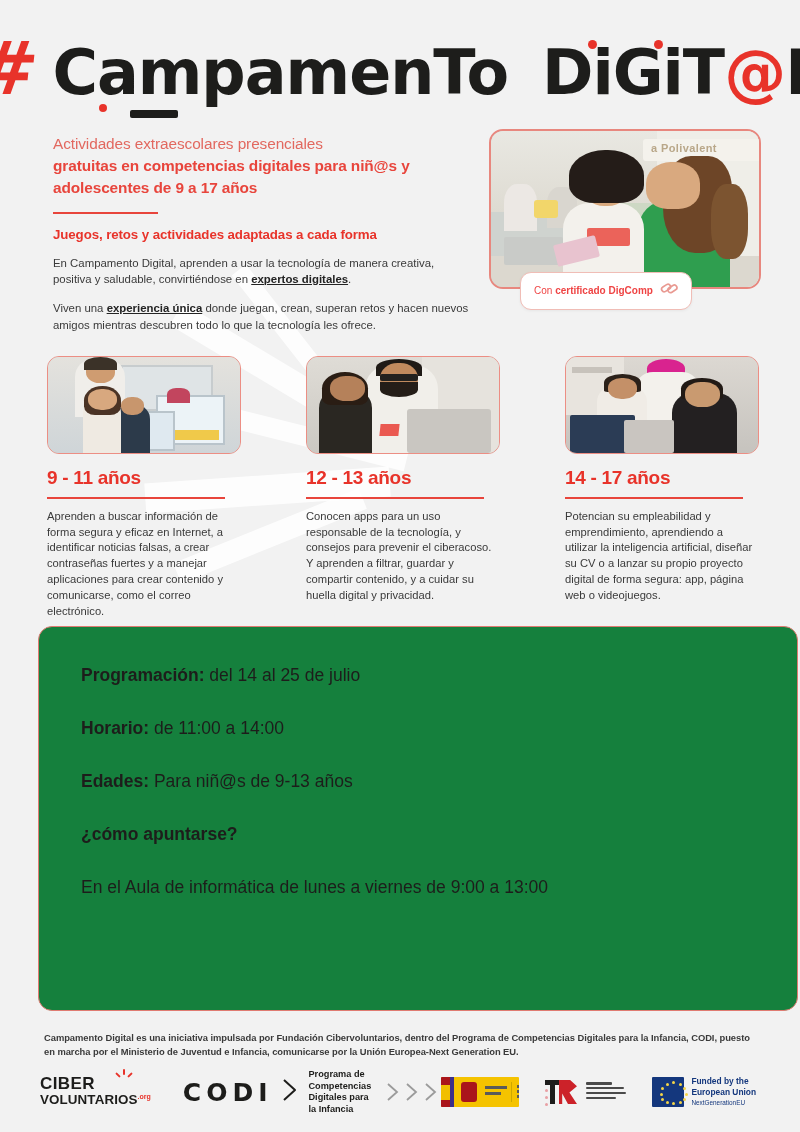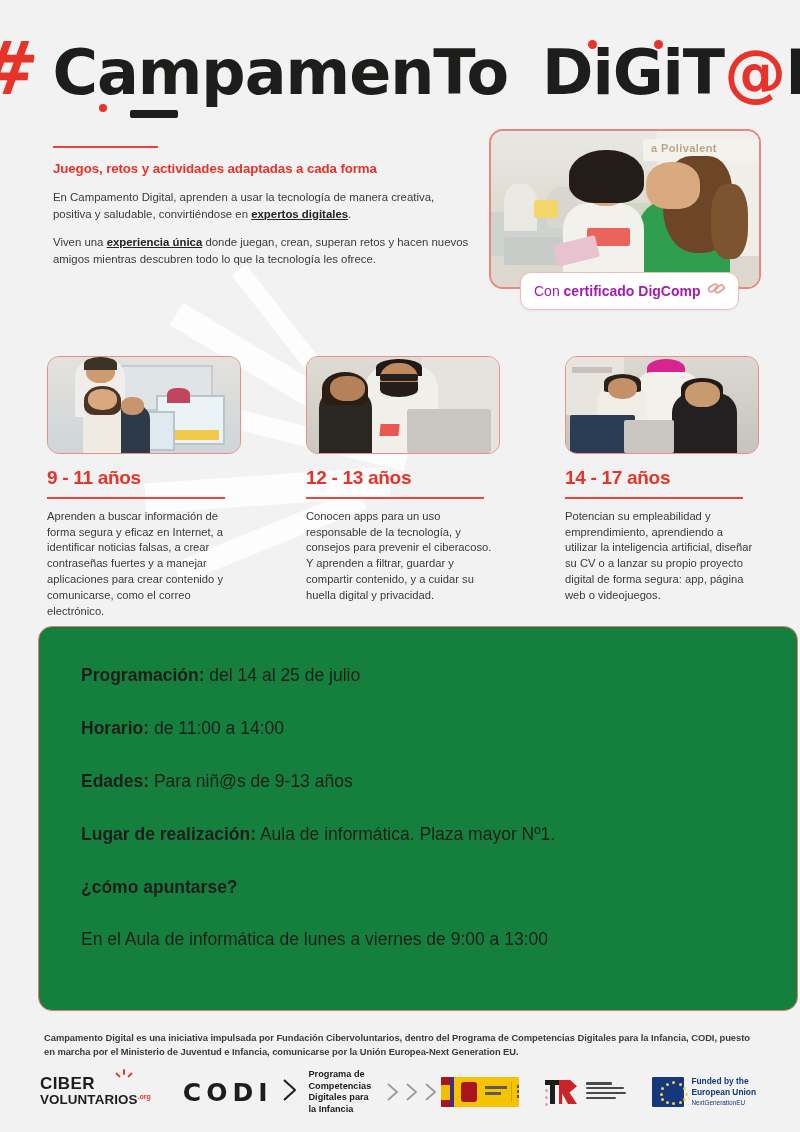--- a/index.html
+++ b/index.html
@@ -93,21 +93,21 @@
   .ph .bgkid{position:absolute;left:5%;top:34%;width:12%;height:30%;background:#ece8e4;border-radius:40% 40% 0 0;}
   .ph .bgkid2{position:absolute;left:21%;top:36%;width:11%;height:26%;background:#d9d6cf;border-radius:40% 40% 0 0;}
   .ph .yellow{position:absolute;left:16%;top:44%;width:9%;height:12%;background:#f2d66a;border-radius:3px;}
 
   .badge{
     position:absolute;left:31px;top:143px;padding:7px 12px 8px 13px;
     background:#ffffff;border:1.5px solid #f0bdb6;border-radius:11px;
     display:flex;align-items:center;gap:7px;white-space:nowrap;
     box-shadow:0 1px 3px rgba(0,0,0,.05);
   }
-  .badge .txt{font-size:14px;color:#a21caf;font-weight:400;}
+  .badge .txt{font-size:10px;color:#ef4444;font-weight:400;}
   .badge .txt b{font-weight:700;}
   .chain{display:inline-block;}
 
   
   .cards{position:absolute;left:47px;top:356px;width:710px;z-index:3;display:flex;gap:12px;}
   .card{width:198px;}
   .card.c2{margin-left:55px;}
   .card.c3{margin-left:55px;}
   .card .pic{
     width:100%;height:96px;border-radius:12px;border:1.6px solid #ec8e84;
@@ -253,20 +253,24 @@
     </span>
     <span class="word two">
       <span>DiGiT</span><span class="at">@</span><span>L</span>
       <span class="dot-over"></span>
       <span class="dot-over2"></span>
     </span>
   </div>
 </div>
 
 <div class="intro">
+  <h2>
+    <span class="light">Actividades extraescolares presenciales</span><br>
+    <span>gratuitas en competencias digitales para niñ@s y adolescentes de 9 a 17 años</span>
+  </h2>
   <div class="rule"></div>
   <h3>Juegos, retos y actividades adaptadas a cada forma</h3>
   <p>
     <span>En Campamento Digital, aprenden a usar la tecnología de manera creativa, positiva y saludable, convirtiéndose en </span><b>expertos digitales</b><span>.</span>
   </p>
   <p>
     <span>Viven una </span><b>experiencia única</b><span> donde juegan, crean, superan retos y hacen nuevos amigos mientras descubren todo lo que la tecnología les ofrece.</span>
   </p>
 </div>
 
@@ -380,23 +384,20 @@
   <p class="line">
     <b>Programación:</b><span> del 14 al 25 de julio</span>
   </p>
   <p class="line">
     <b>Horario:</b><span> de 11:00 a 14:00</span>
   </p>
   <p class="line">
     <b>Edades:</b><span> Para niñ@s de 9-13 años</span>
   </p>
   <p class="line">
-    <b>Lugar de realización:</b><span> Aula de informática. Plaza mayor Nº1.</span>
-  </p>
-  <p class="line">
     <b>¿cómo apuntarse?</b>
   </p>
   <p class="line">
     <span>En el Aula de informática de lunes a viernes de 9:00 a 13:00</span>
   </p>
 </div>
 
 <div class="footnote">Campamento Digital es una iniciativa impulsada por Fundación Cibervoluntarios, dentro del Programa de Competencias Digitales para la Infancia, CODI, puesto en marcha por el Ministerio de Juventud e Infancia, comunicarse por la Unión Europea-Next Generation EU.</div>
 
 <div class="footlogos">

